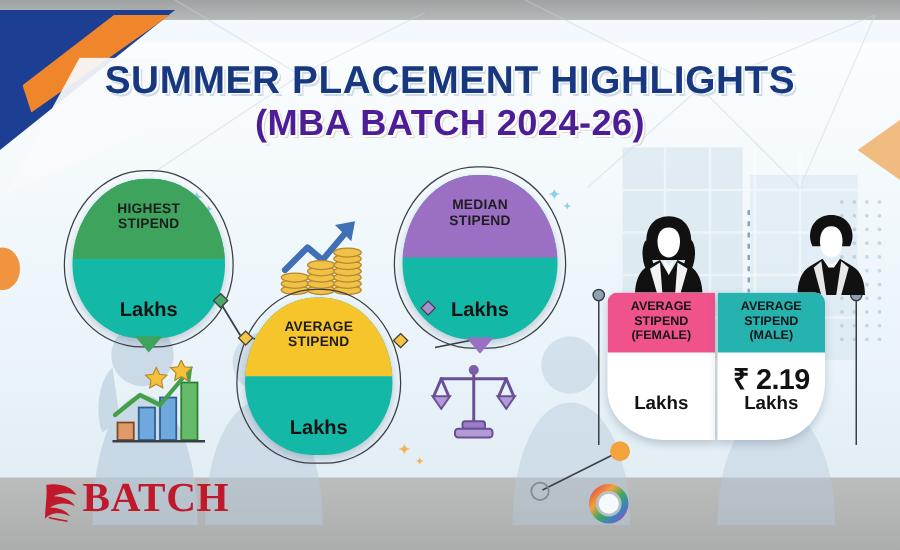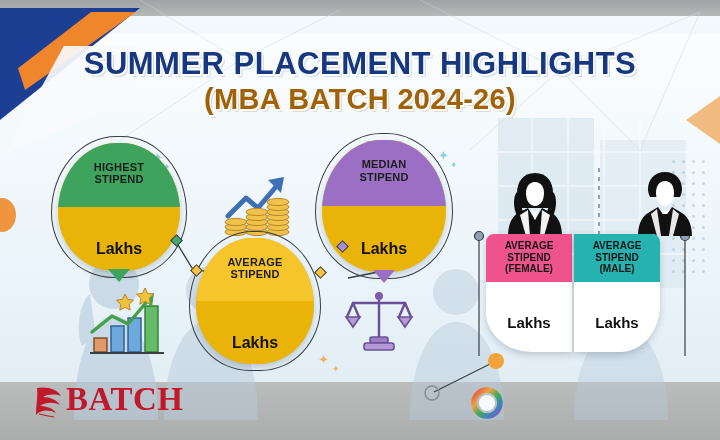--- a/index.html
+++ b/index.html
@@ -50,30 +50,30 @@
   
   .title-wrap{position:absolute;top:48px;left:0;width:720px;text-align:center;z-index:6;}
   .title-main{
     font-size:31px;font-weight:bold;letter-spacing:.5px;color:#17377f;
     font-family:"Liberation Sans",sans-serif;
     text-shadow:1.5px 1.5px 0 #ffffff, 2.5px 2.5px 0 rgba(180,200,220,.65);
     line-height:1.02;
   }
   .title-sub{
     margin-top:3px;
-    font-size:29px;font-weight:bold;letter-spacing:.3px;color:#a16207;
+    font-size:29px;font-weight:bold;letter-spacing:.3px;color:#4c1d95;
     text-shadow:1.5px 1.5px 0 #ffffff, 2.5px 2.5px 0 rgba(200,190,180,.55);
   }
 
   
   .badge{position:absolute;z-index:5;}
   .egg{
     position:relative;width:100%;height:100%;
     border-radius:48% 48% 46% 46%/54% 54% 46% 46%;
-    background:#eab308;overflow:hidden;
+    background:#14b8a6;overflow:hidden;
     box-shadow:0 3px 7px rgba(40,60,80,.22);
   }
   .egg .cap{position:absolute;left:0;right:0;top:0;height:50%;}
   .egg .lbl{position:absolute;left:0;right:0;top:14%;text-align:center;
     font-size:11px;font-weight:bold;color:#1d1d1d;line-height:1.12;letter-spacing:.2px;}
   .egg .val{position:absolute;left:0;right:0;top:52%;text-align:center;
     font-size:25px;font-weight:bold;color:#121212;letter-spacing:-.5px;}
   .egg .unit{position:absolute;left:0;right:0;top:76%;text-align:center;
     font-size:16px;font-weight:bold;color:#121212;}
   .ring{position:absolute;inset:-7px;border-radius:48% 48% 46% 46%/54% 54% 46% 46%;
@@ -381,20 +381,21 @@
     <div class="unit">Lakhs</div>
   </div>
 
   <div class="gcard right" style="left:574px;top:234px;">
     <div class="cap" style="background:#26b3b0;"></div>
     <div class="lbl">
       <span>AVERAGE</span><br>
       <span>STIPEND</span><br>
       <span>(MALE)</span>
     </div>
+    <div class="val">₹ 2.19</div>
     <div class="unit">Lakhs</div>
   </div>
 
   <svg class="scm-emblem" viewBox="0 0 30 34">
     <path d="M3 4 C12 2 24 5 27 12 C22 10 14 10 9 13 C16 13 23 16 26 21 C20 18 12 18 6 22 C12 22 19 24 22 29 C15 25 6 26 2 31 C2 22 4 12 3 4 Z" fill="#c0192b"></path>
     <path d="M5 30 C9 31 14 32 20 33" stroke="#c0192b" stroke-width="1.2" fill="none"></path>
   </svg>
   <div class="scmhrd">BATCH</div>
 
   <svg class="campus-ring" viewBox="0 0 34 34">

